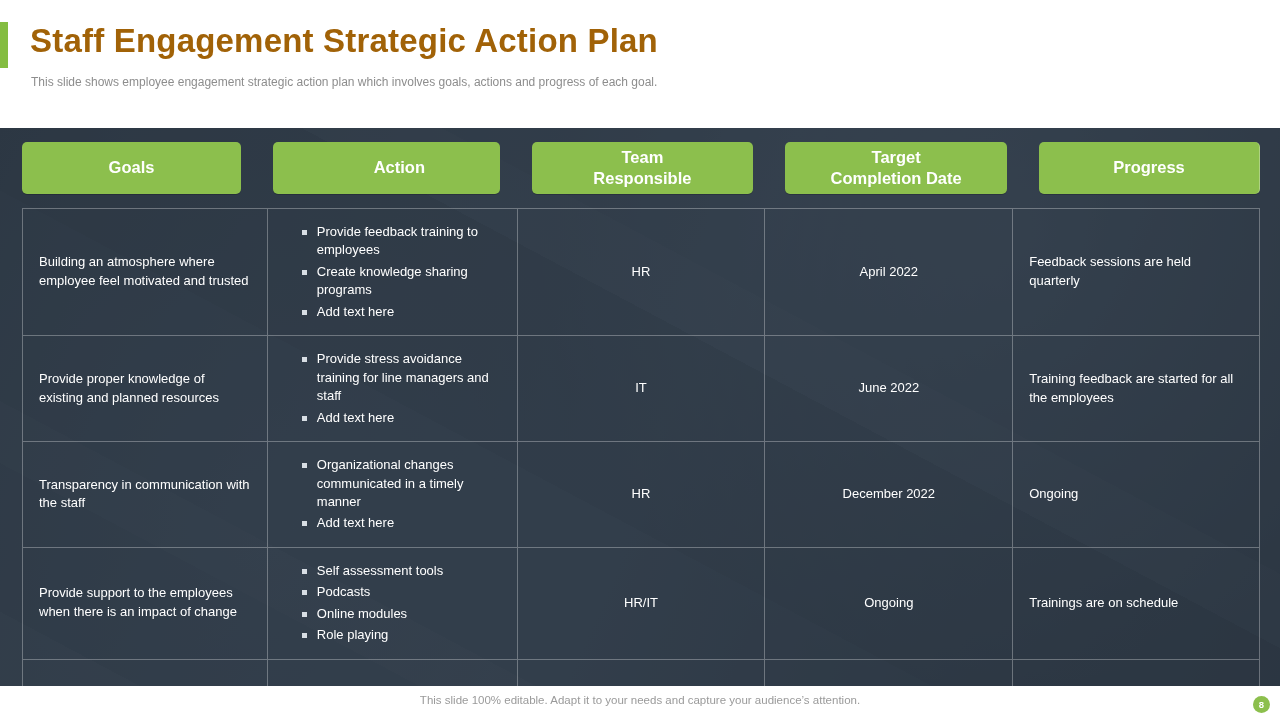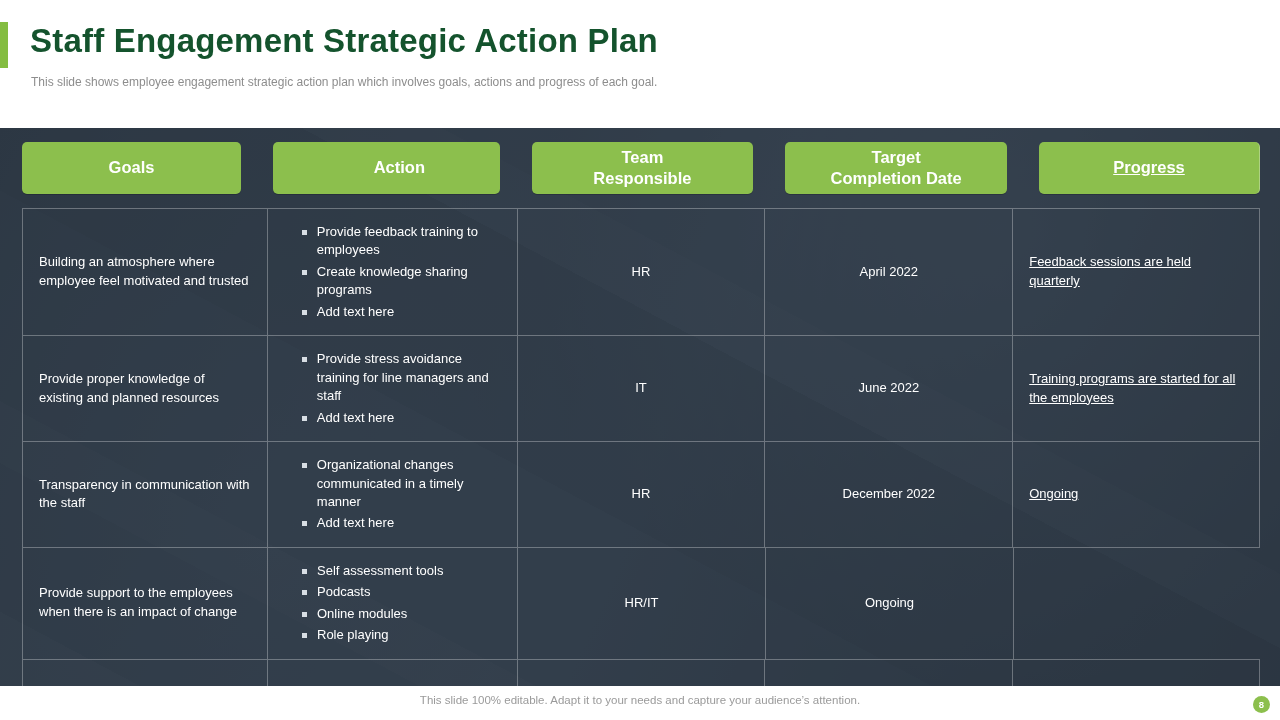--- a/index.html
+++ b/index.html
@@ -25,21 +25,21 @@
     position: absolute;
     left: 0; top: 22px;
     width: 8px; height: 46px;
     background: #84bd41;
   }
   .title {
     position: absolute;
     left: 30px; top: 22px;
     font-size: 33px;
     font-weight: bold;
-    color: #14532d;
+    color: #a16207;
     letter-spacing: 0.2px;
     white-space: nowrap;
     text-align: right;
   }
   .subtitle {
     position: absolute;
     left: 31px; top: 75px;
     font-size: 12px;
     color: #8d8d8d;
     white-space: nowrap;
@@ -125,21 +125,21 @@
     min-height: 100px;
   }
   .cell.center { justify-content: center; text-align: center; }
   .cell.bullets { align-items: flex-start; }
 
   
   .c1 { width: 245px; }
   .c2 { width: 250px; padding-left: 32px; }
   .c3 { width: 248px; }
   .c4 { width: 248px; }
-  .c5 { width: 247px; border-right: 1px solid rgba(255,255,255,0.30); text-decoration: underline; }
+  .c5 { width: 247px; border-right: 1px solid rgba(255,255,255,0.30); }
 
   .blist { margin: 0; padding: 0; list-style: none; }
   .blist li {
     position: relative;
     padding-left: 17px;
     margin: 0 0 3px 0;
     line-height: 1.42;
   }
   .blist li:last-child { margin-bottom: 0; }
   .blist li::before {
@@ -237,21 +237,21 @@
       <div class="row">
         <div class="cell c1">Provide proper knowledge of existing and planned resources</div>
         <div class="cell c2 bullets">
           <ul class="blist">
             <li>Provide stress avoidance training for line managers and staff</li>
             <li>Add text here</li>
           </ul>
         </div>
         <div class="cell c3 center">IT</div>
         <div class="cell c4 center">June 2022</div>
-        <div class="cell c5">Training programs are started for all the employees</div>
+        <div class="cell c5">Training feedback are started for all the employees</div>
       </div>
 
       <div class="row">
         <div class="cell c1">Transparency in communication with the staff</div>
         <div class="cell c2 bullets">
           <ul class="blist">
             <li>Organizational changes communicated in a timely manner</li>
             <li>Add text here</li>
           </ul>
         </div>
@@ -265,20 +265,21 @@
         <div class="cell c2 bullets">
           <ul class="blist">
             <li>Self assessment tools</li>
             <li>Podcasts</li>
             <li>Online modules</li>
             <li>Role playing</li>
           </ul>
         </div>
         <div class="cell c3 center">HR/IT</div>
         <div class="cell c4 center">Ongoing</div>
+        <div class="cell c5">Trainings are on schedule</div>
       </div>
 
       <div class="row">
         <div class="cell c1">Add text here</div>
         <div class="cell c2 center">Add text here</div>
         <div class="cell c3 center">Add text here</div>
         <div class="cell c4 center">Add text here</div>
         <div class="cell c5">Add text here</div>
       </div>
 

